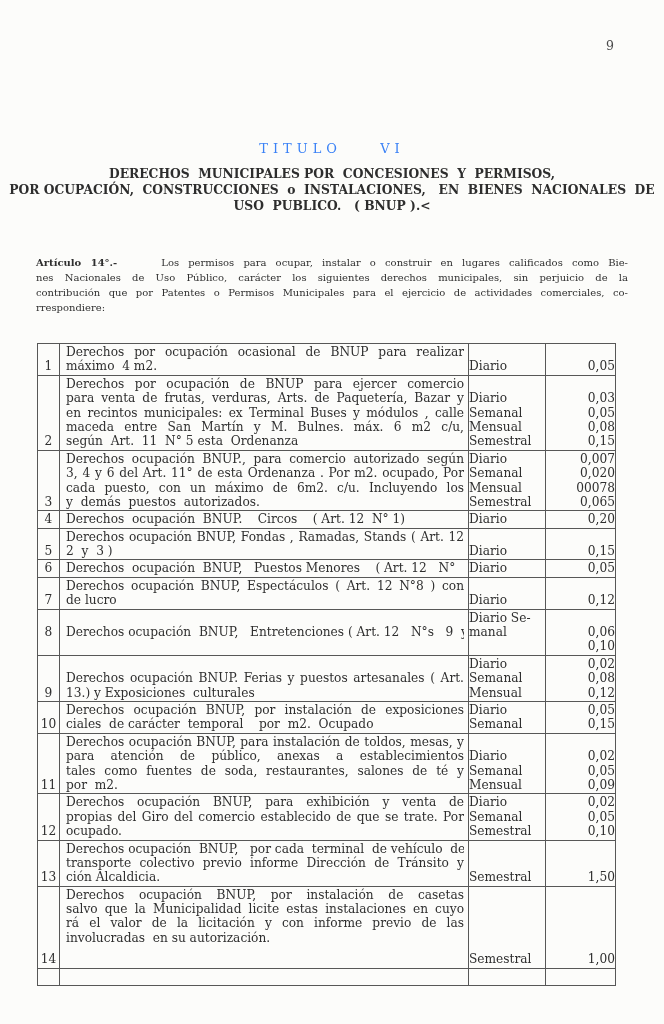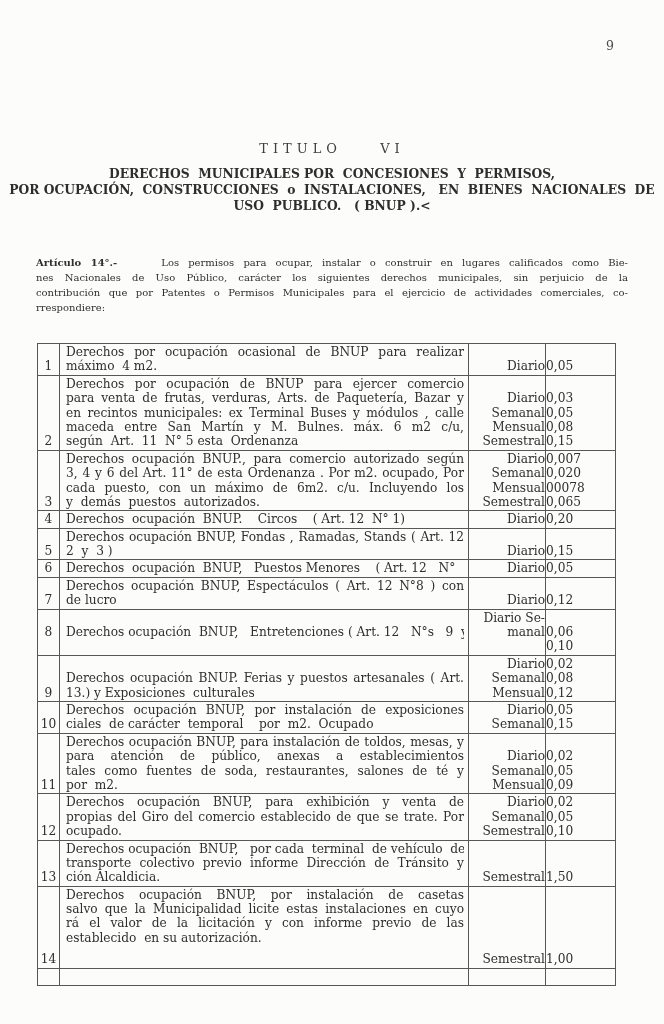--- a/index.html
+++ b/index.html
@@ -14,21 +14,21 @@
     overflow:hidden;
   }
   .page-number {
     position:absolute; top:38px; right:50px;
     font-size:12.5px; color:#4a4a4a;
   }
   .heading {
     position:absolute; top:141px; left:0; right:0;
     text-align:center;
     font-size:13px; letter-spacing:5px; word-spacing:10px;
-    color:#404040;
+    color:#3b82f6;
     white-space:pre;
   }
   .subtitle {
     position:absolute; top:166px; left:0; right:0;
     text-align:center; font-weight:bold;
     font-size:12.3px; line-height:16px;
     color:#2d2d2d;
   }
   .subtitle .sub-line { white-space:pre; }
   .article {
@@ -46,22 +46,22 @@
     font-size:12.2px;
   }
   .trow { display:table-row; }
   .tcell {
     display:table-cell; vertical-align:top;
     border:1px solid #575757;
     padding:1px 0;
   }
   .c-num  { width:22px;  text-align:center; }
   .c-desc { width:409px; padding-left:6px; padding-right:4px; }
-  .c-freq { width:77px;  text-align:right; }
-  .c-val  { width:70px;  text-align:left; }
+  .c-freq { width:77px;  text-align:left; }
+  .c-val  { width:70px;  text-align:right; }
   .ln {
     height:14.4px; line-height:14.4px;
     white-space:pre; overflow:hidden;
   }
   .c-desc .ln.just {
     white-space:normal;
     text-align:justify; text-align-last:justify;
   }
   .ln.gap { margin-top:7px; }
 </style>
@@ -365,21 +365,21 @@
           <div class="ln"></div>
           <div class="ln"></div>
           <div class="ln"></div>
           <div class="ln"></div>
           <div class="ln gap">14</div>
         </div>
         <div class="tcell c-desc">
           <div class="ln just">Derechos ocupación BNUP, por instalación de casetas telefónicas,</div>
           <div class="ln just">salvo que la Municipalidad licite estas instalaciones en cuyo caso regi-</div>
           <div class="ln just">rá el valor de la licitación y con informe previo de las Direcciones</div>
-          <div class="ln">establecido  en su autorización.</div>
+          <div class="ln">involucradas  en su autorización.</div>
           <div class="ln gap"></div>
         </div>
         <div class="tcell c-freq">
           <div class="ln"></div>
           <div class="ln"></div>
           <div class="ln"></div>
           <div class="ln"></div>
           <div class="ln gap">Semestral</div>
         </div>
         <div class="tcell c-val">

